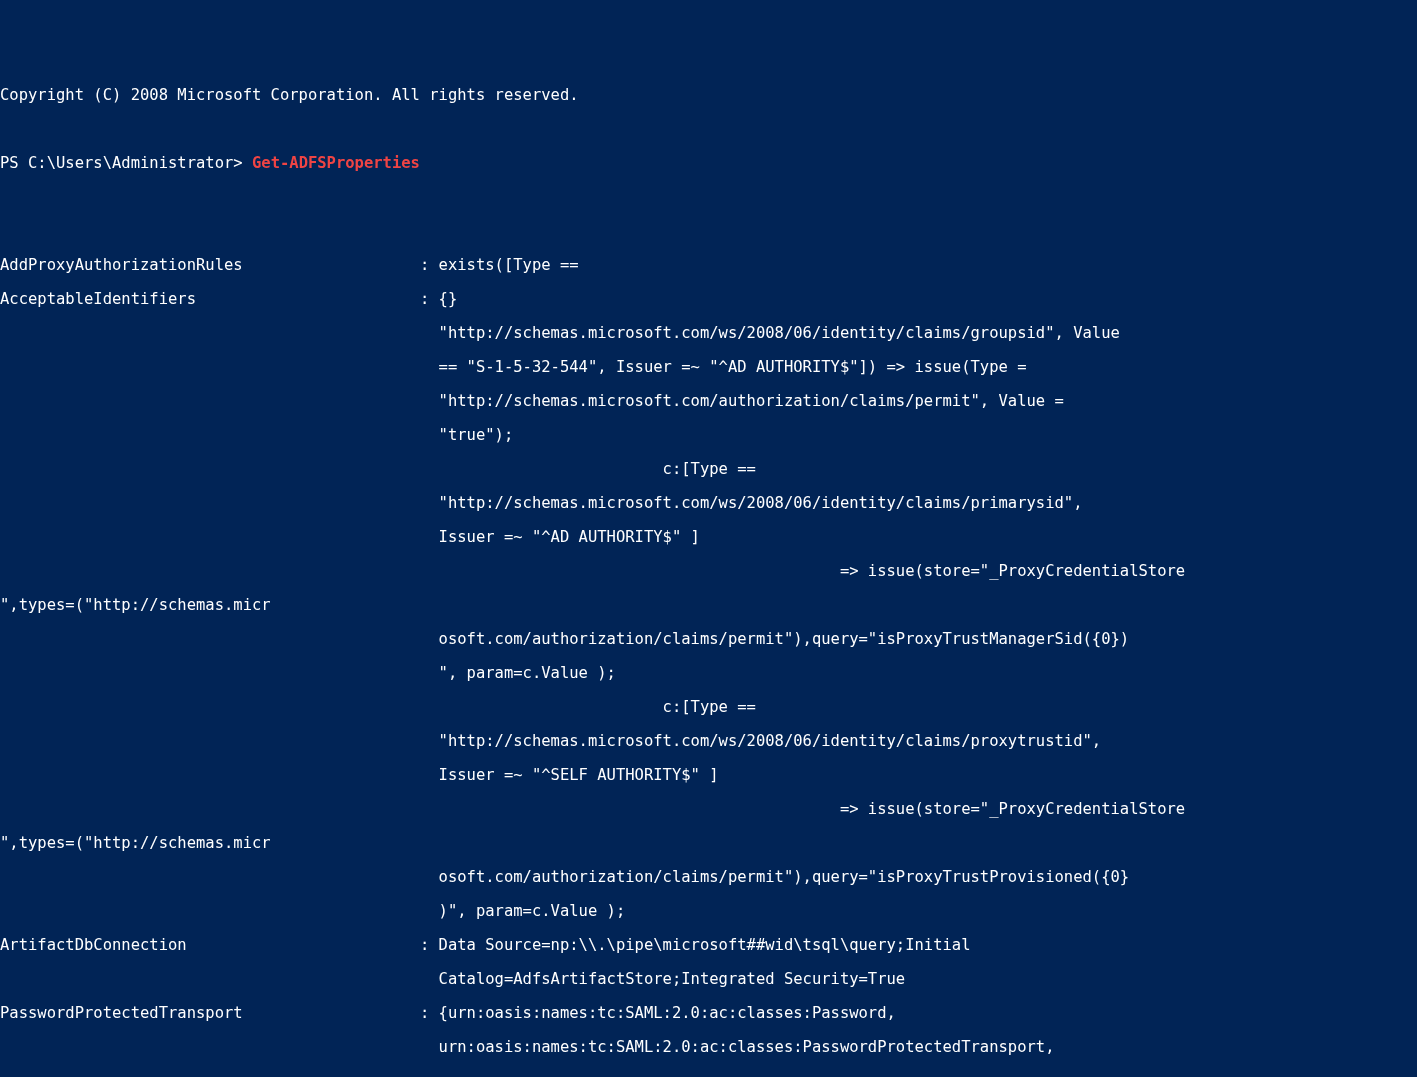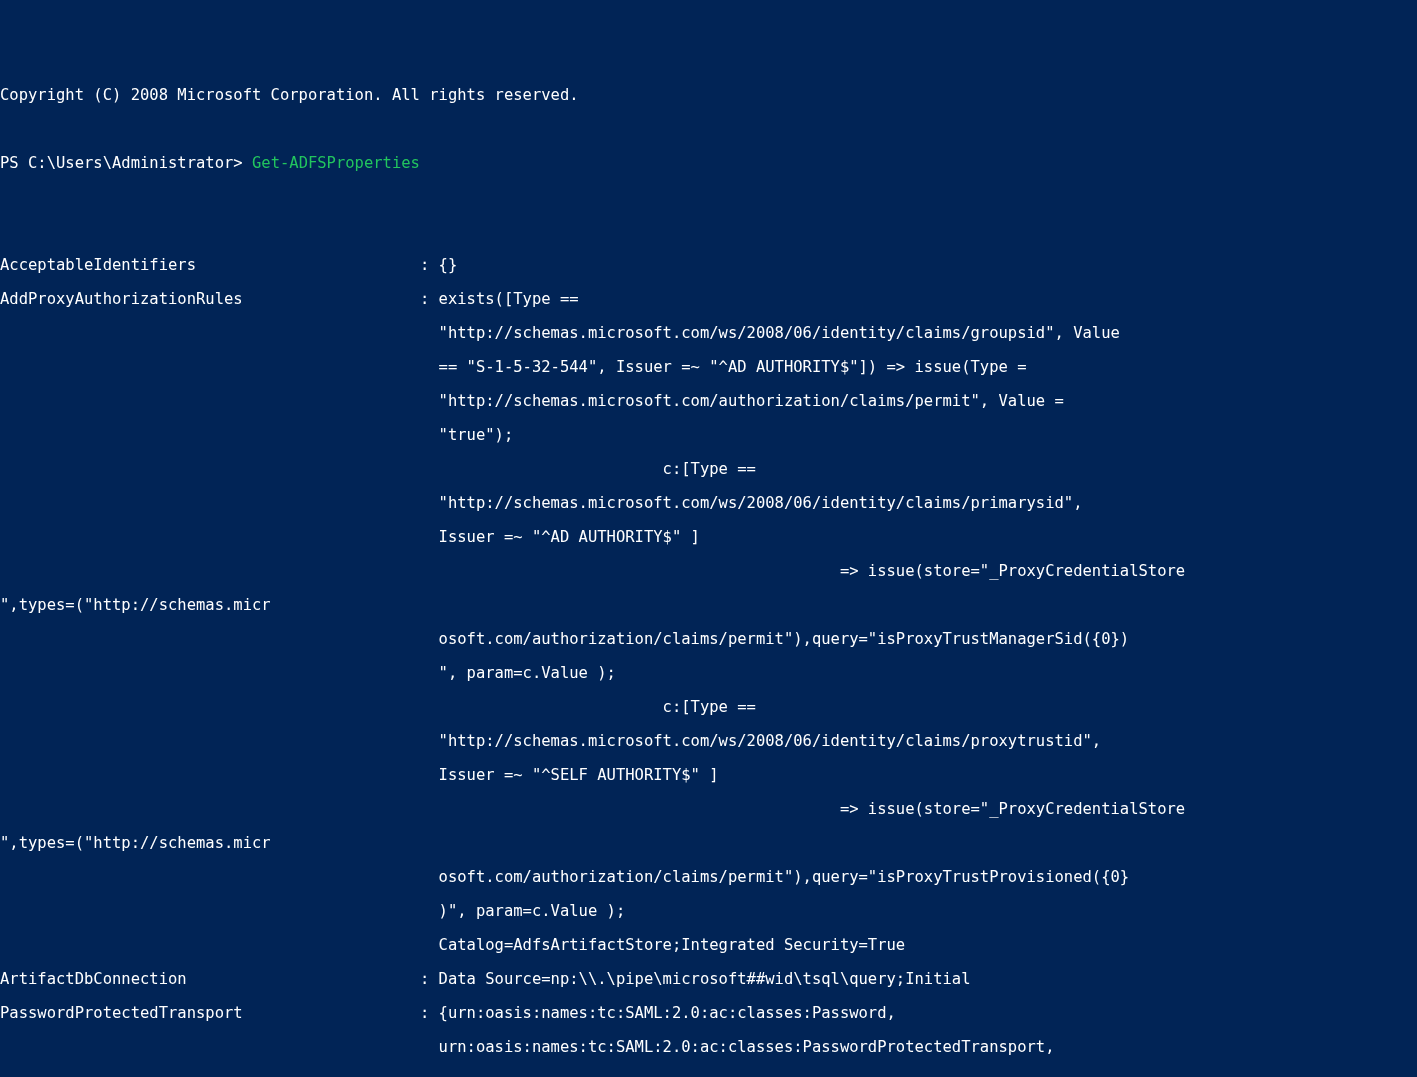--- a/index.html
+++ b/index.html
@@ -12,59 +12,60 @@
     line-height: 17px;
     white-space: pre;
     overflow: hidden;
     width: 1417px;
     height: 1077px;
   }
   .terminal {
     padding: 2px 0 0 0;
   }
   .cmd {
-    color: #22c55e;
+    color: #ef4444;
+    font-weight: bold;
   }
   .row {
     display: block;
   }
   
 </style>
 </head>
 <body>
 
 
 <div class="terminal">
 <span class="row">Copyright (C) 2008 Microsoft Corporation. All rights reserved.</span>
 <span class="row"> </span>
 <span class="row"><span>PS C:\Users\Administrator&gt; </span><span class="cmd">Get-ADFSProperties</span></span>
 <span class="row"> </span>
 <span class="row"> </span>
+<span class="row"><span>AddProxyAuthorizationRules                  </span> : <span>exists([Type ==</span></span>
 <span class="row"><span>AcceptableIdentifiers                       </span> : <span>{}</span></span>
-<span class="row"><span>AddProxyAuthorizationRules                  </span> : <span>exists([Type ==</span></span>
 <span class="row"><span>                                            </span>   <span>"http://schemas.microsoft.com/ws/2008/06/identity/claims/groupsid", Value</span></span>
 <span class="row"><span>                                            </span>   <span>== "S-1-5-32-544", Issuer =~ "^AD AUTHORITY$"]) =&gt; issue(Type =</span></span>
 <span class="row"><span>                                            </span>   <span>"http://schemas.microsoft.com/authorization/claims/permit", Value =</span></span>
 <span class="row"><span>                                            </span>   <span>"true");</span></span>
 <span class="row"><span>                                            </span>   <span>                        c:[Type ==</span></span>
 <span class="row"><span>                                            </span>   <span>"http://schemas.microsoft.com/ws/2008/06/identity/claims/primarysid",</span></span>
 <span class="row"><span>                                            </span>   <span>Issuer =~ "^AD AUTHORITY$" ]</span></span>
 <span class="row"><span>                                            </span>   <span>                                           =&gt; issue(store="_ProxyCredentialStore</span></span>
 <span class="row"><span>",types=("http://schemas.micr</span></span>
 <span class="row"><span>                                            </span>   <span>osoft.com/authorization/claims/permit"),query="isProxyTrustManagerSid({0})</span></span>
 <span class="row"><span>                                            </span>   <span>", param=c.Value );</span></span>
 <span class="row"><span>                                            </span>   <span>                        c:[Type ==</span></span>
 <span class="row"><span>                                            </span>   <span>"http://schemas.microsoft.com/ws/2008/06/identity/claims/proxytrustid",</span></span>
 <span class="row"><span>                                            </span>   <span>Issuer =~ "^SELF AUTHORITY$" ]</span></span>
 <span class="row"><span>                                            </span>   <span>                                           =&gt; issue(store="_ProxyCredentialStore</span></span>
 <span class="row"><span>",types=("http://schemas.micr</span></span>
 <span class="row"><span>                                            </span>   <span>osoft.com/authorization/claims/permit"),query="isProxyTrustProvisioned({0}</span></span>
 <span class="row"><span>                                            </span>   <span>)", param=c.Value );</span></span>
+<span class="row"><span>ArtifactDbConnection                        </span> : <span>Data Source=np:\\.\pipe\microsoft##wid\tsql\query;Initial</span></span>
 <span class="row"><span>                                            </span>   <span>Catalog=AdfsArtifactStore;Integrated Security=True</span></span>
-<span class="row"><span>ArtifactDbConnection                        </span> : <span>Data Source=np:\\.\pipe\microsoft##wid\tsql\query;Initial</span></span>
 <span class="row"><span>PasswordProtectedTransport                  </span> : <span>{urn:oasis:names:tc:SAML:2.0:ac:classes:Password,</span></span>
 <span class="row"><span>                                            </span>   <span>urn:oasis:names:tc:SAML:2.0:ac:classes:PasswordProtectedTransport,</span></span>
 
 
 
 
 
 
 
 

